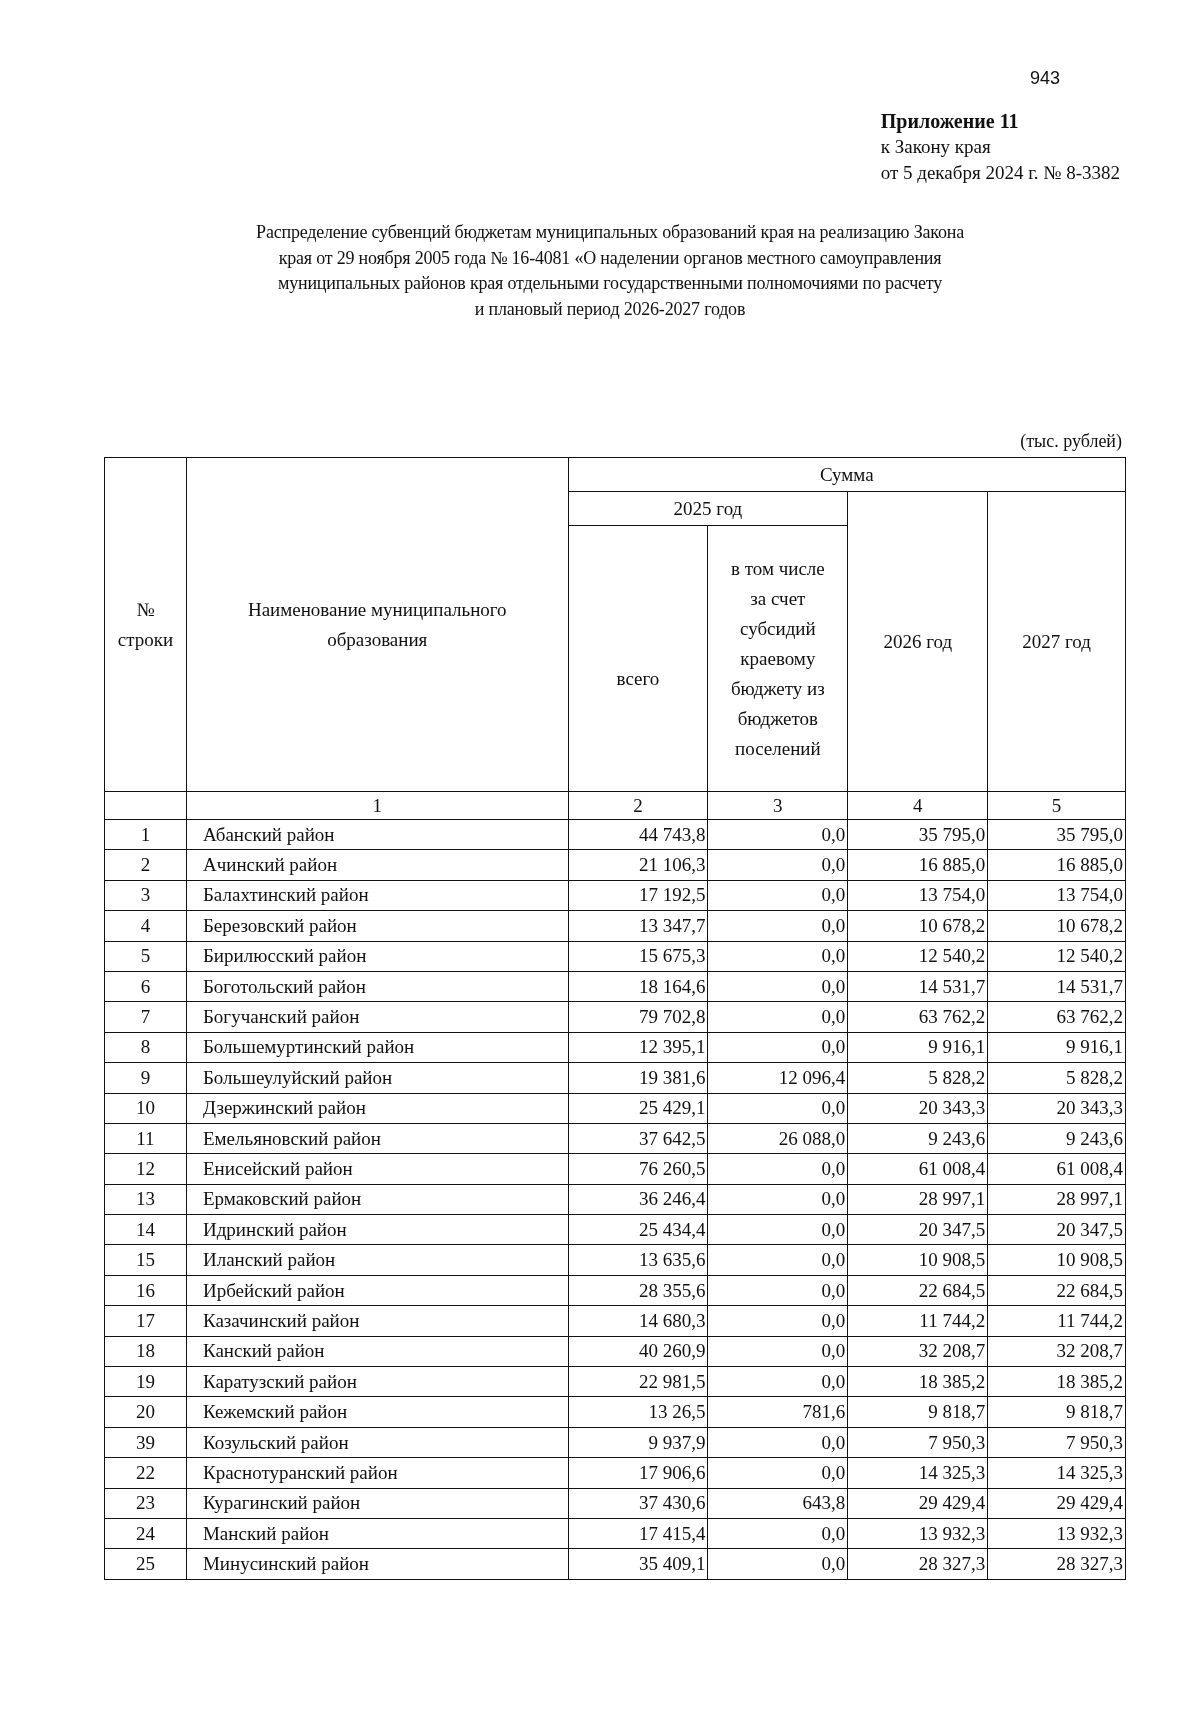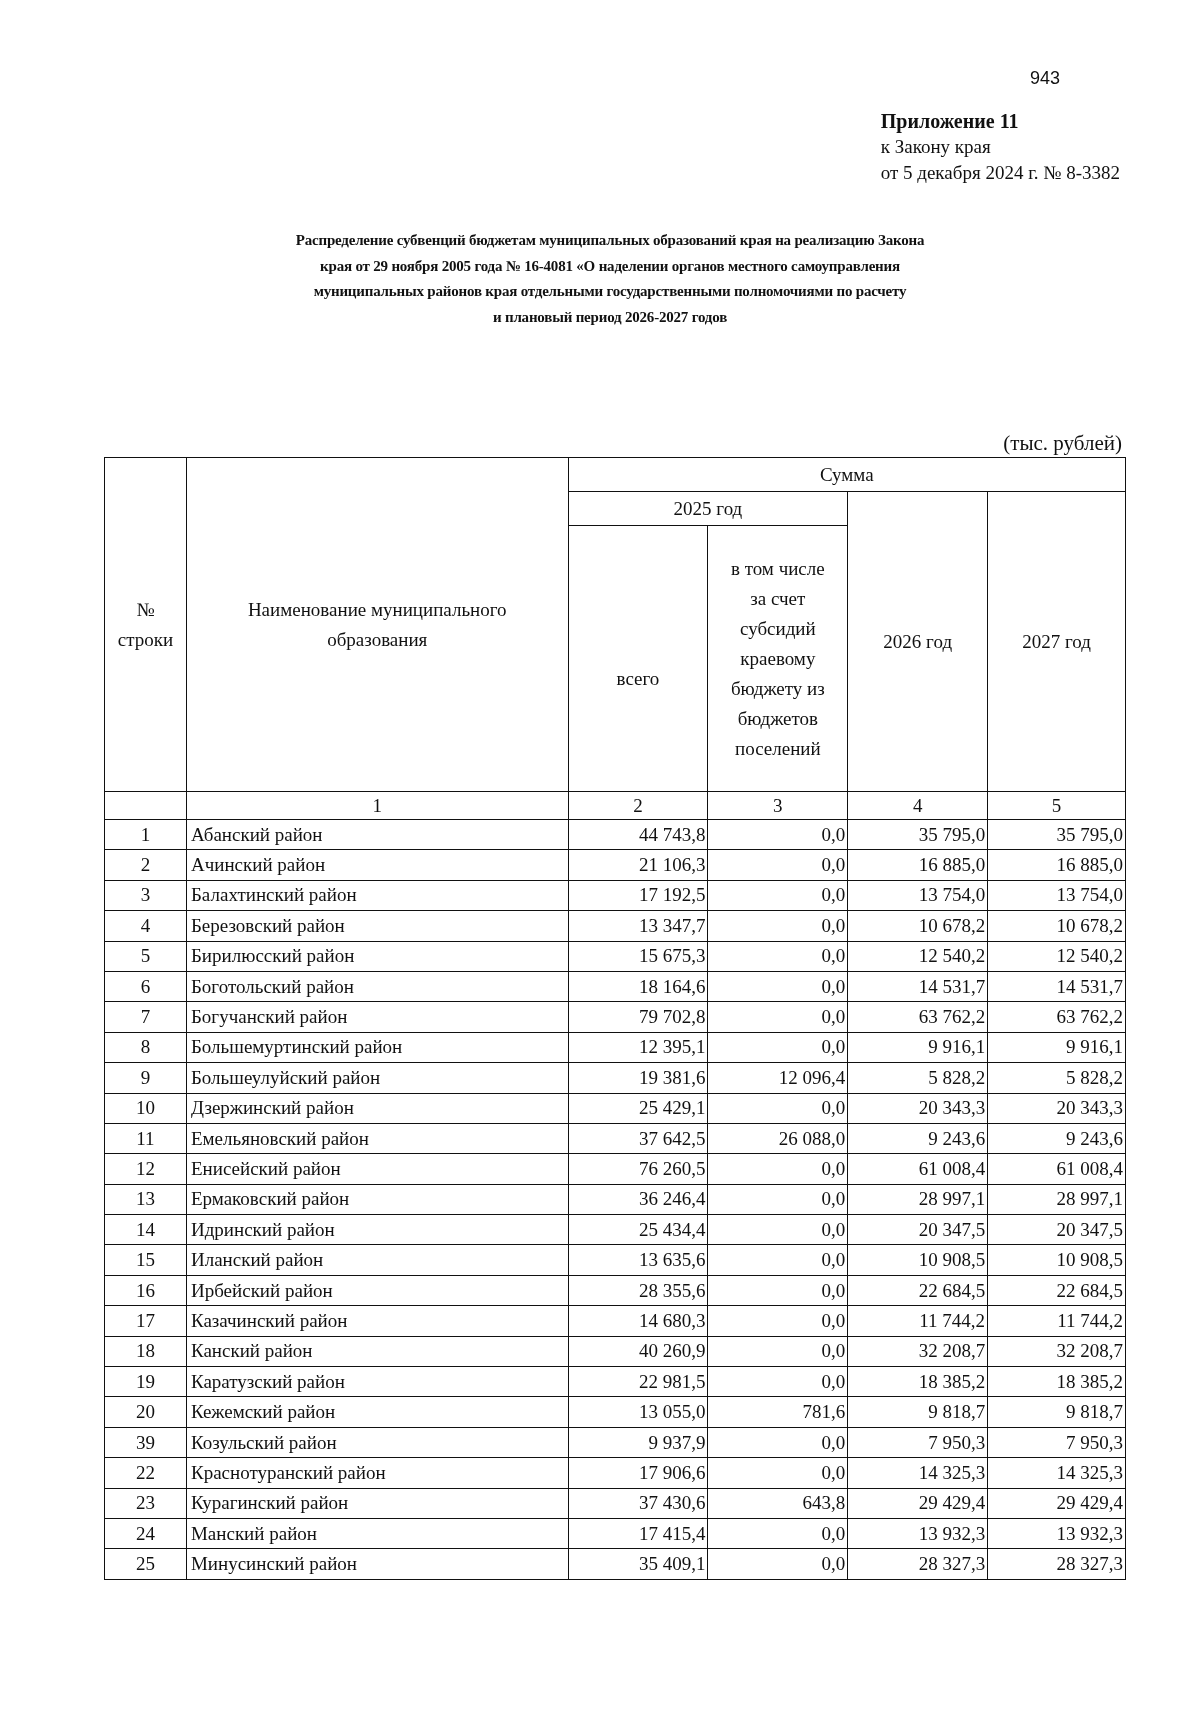--- a/index.html
+++ b/index.html
@@ -11,42 +11,41 @@
     position: absolute; top: 68px; left: 1030px;
     font-family: "Liberation Sans", "DejaVu Sans", sans-serif; font-size: 18px;
   }
   .appendix {
     position: absolute; right: 80px; top: 108px; text-align: left;
     font-size: 19px; line-height: 26px;
   }
   .appendix .bold { font-weight: bold; font-size: 20px; }
   .title {
     position: absolute; left: 110px; width: 1000px; top: 220px;
-    text-align: center; font-weight: bold; font-size: 15px; line-height: 25.5px;
+    text-align: center; font-weight: normal; font-size: 18px; line-height: 25.5px;
     letter-spacing: -0.2px;
-    margin-top: 8px;
   }
   .units {
-    position: absolute; right: 78px; top: 431px; font-size: 21px;
+    position: absolute; right: 78px; top: 431px; font-size: 18px;
   }
   table {
     position: absolute; left: 104px; top: 457px; width: 1022px;
     border-collapse: collapse; font-size: 19px;
   }
   td, th {
     border: 1.5px solid #111; padding: 0 2px; font-weight: normal;
   }
   th { text-align: center; vertical-align: middle; line-height: 30px; }
   .h-row1 th { height: 33px; }
   .h-row2 th { height: 33px; }
   .h-row3 th { height: 225px; }
   .num-row td { height: 27px; text-align: center; line-height: 26px; }
   tbody.data td { height: 29.4px; line-height: 28px; }
   td.n { text-align: center; }
-  td.name { text-align: left; padding-left: 4px; }
+  td.name { text-align: left; padding-left: 16px; }
   td.v { text-align: right; padding-right: 2px; }
   .col-n { width: 82px; }
   .col-name { width: 382px; }
   .col-v2 { width: 140px; }
   .col-v3 { width: 140px; }
   .col-v4 { width: 140px; }
   .col-v5 { width: 138px; }
   .sub-line { display: block; }
 </style>
 </head>
@@ -265,21 +264,21 @@
         <td class="n">19</td>
         <td class="name">Каратузский район</td>
         <td class="v">22 981,5</td>
         <td class="v">0,0</td>
         <td class="v">18 385,2</td>
         <td class="v">18 385,2</td>
       </tr>
       <tr>
         <td class="n">20</td>
         <td class="name">Кежемский район</td>
-        <td class="v">13 055,0</td>
+        <td class="v">13 26,5</td>
         <td class="v">781,6</td>
         <td class="v">9 818,7</td>
         <td class="v">9 818,7</td>
       </tr>
       <tr>
         <td class="n">39</td>
         <td class="name">Козульский район</td>
         <td class="v">9 937,9</td>
         <td class="v">0,0</td>
         <td class="v">7 950,3</td>

